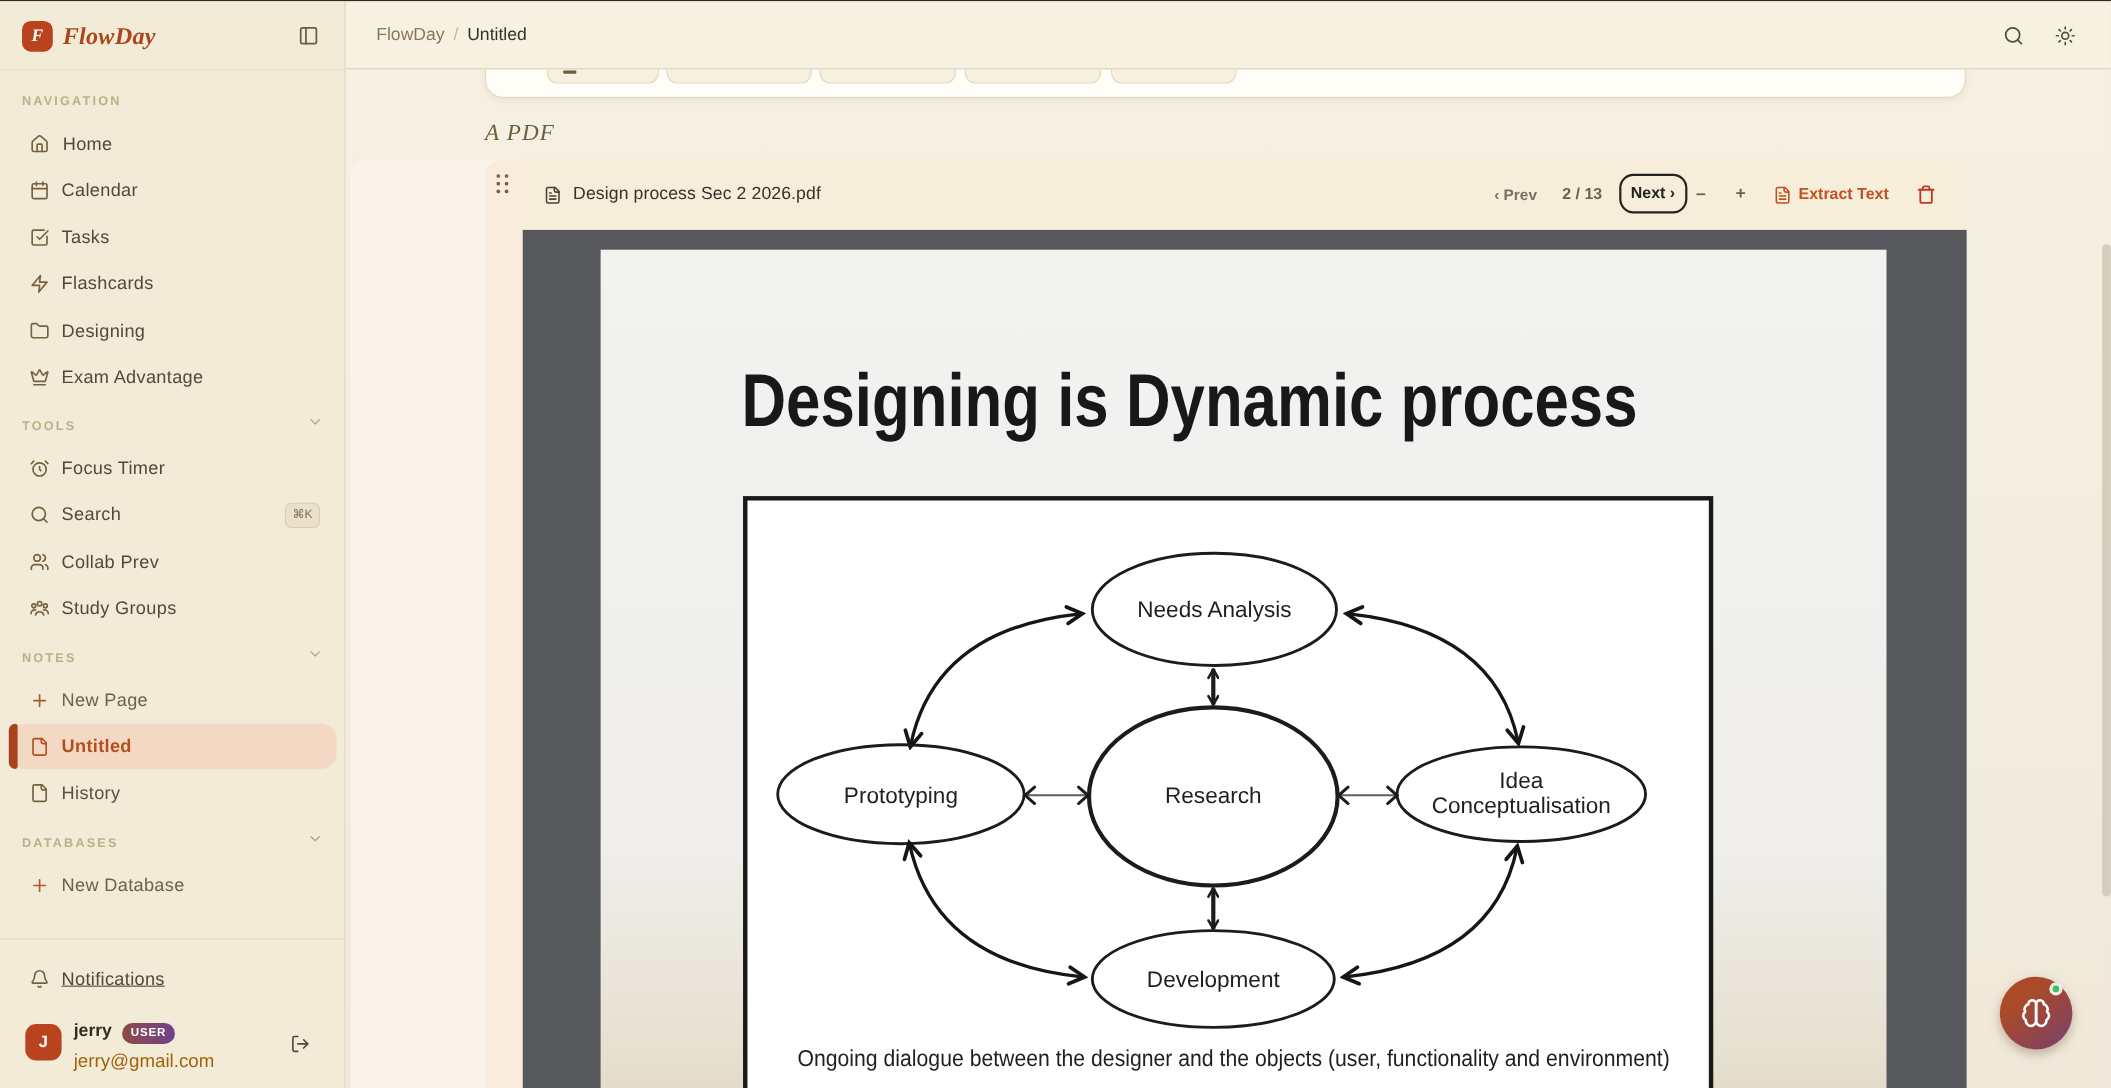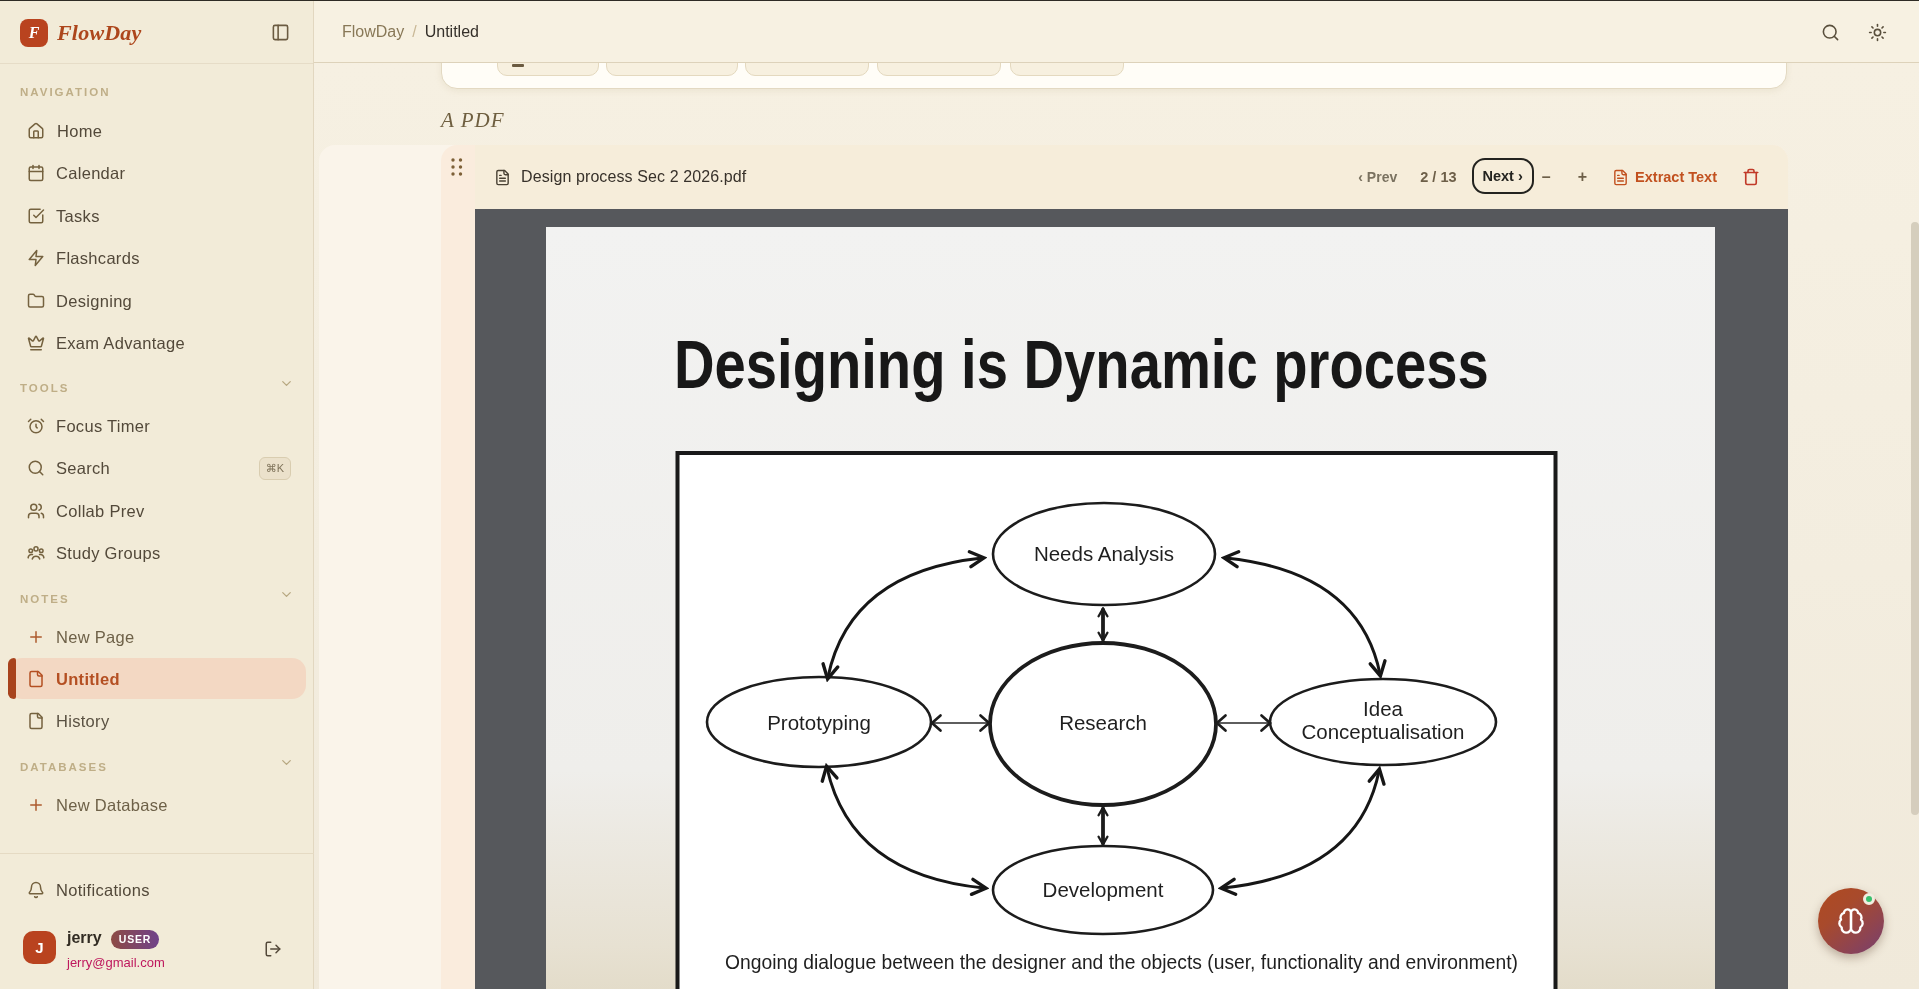--- a/index.html
+++ b/index.html
@@ -20,21 +20,21 @@
   .chev { position:absolute; left:279px; color:#b7a780; }
   .item { position:absolute; left:27px; height:24px; display:flex; align-items:center; color:#75623f; }
   .item .txt { margin-left:11px; font-size:16.5px; color:#60553d; letter-spacing:0.3px; }
   #selrow { position:absolute; left:8px; top:657px; width:298px; height:41px; background:#f3d8c3; border-radius:14px; }
   #selbar { position:absolute; left:8px; top:657px; width:8px; height:41px; background:#a8431d; border-radius:8px 3px 3px 8px; }
   #cmdk { position:absolute; left:259px; top:456px; width:32px; height:23px; background:#ebe1cb; border:1px solid #d9cdb0; border-radius:6px; font-size:11px; color:#7f735a; text-align:center; line-height:21px; }
   #sbdivider { position:absolute; left:0; top:852px; width:314px; height:1px; background:#e5dac3; }
   #avatar { position:absolute; left:23px; top:930px; width:33px; height:33px; border-radius:10px; background:#b9431f; color:#fff; font-weight:bold; font-size:15px; text-align:center; line-height:33px; }
   #uname { position:absolute; left:67px; top:928px; font-weight:bold; font-size:16px; color:#322c23; }
   #ubadge { position:absolute; left:111px; top:928.5px; width:48px; height:19px; border-radius:10px; background:linear-gradient(90deg,#8d4a44,#70428a); color:#fff; font-weight:bold; font-size:10.5px; letter-spacing:0.8px; text-align:center; line-height:19px; }
-  #uemail { position:absolute; left:67px; top:954px; font-size:13px; color:#be185d; }
+  #uemail { position:absolute; left:67px; top:954px; font-size:17px; color:#a16207; }
   #logout { position:absolute; left:264px; top:939px; color:#54493a; }
 
   
   #topbar { position:absolute; left:314px; top:1px; width:1605px; height:62px; background:#f7f1e2; border-bottom:1px solid #ddd2ba; z-index:40; }
   #crumbs { position:absolute; left:28px; top:22px; font-size:16px; color:#887857; }
   #crumbs .sep { color:#c9b896; margin:0 8px; }
   #crumbs .cur { color:#35302a; }
   #tbicons { position:absolute; right:32px; top:22px; display:flex; gap:28px; color:#594f3c; }
 
   
@@ -201,21 +201,21 @@
           <path d="M5 12h14"></path>
           <path d="M12 5v14"></path>
         </svg>
     <span class="txt" style="color:#6e6148; font-weight:normal;">New Database</span>
   </div>
       <div class="item" style="top:877px;">
     <svg width="18" height="18" viewBox="0 0 24 24" fill="none" stroke="#75623f" stroke-width="2" stroke-linecap="round" stroke-linejoin="round">
           <path d="M10.268 21a2 2 0 0 0 3.464 0"></path>
           <path d="M3.262 15.326A1 1 0 0 0 4 17h16a1 1 0 0 0 .74-1.673C19.41 13.956 18 12.499 18 8A6 6 0 0 0 6 8c0 4.499-1.411 5.956-2.738 7.326"></path>
         </svg>
-    <span class="txt" style="color:#53493a; font-weight:normal;">Notifications</span>
+    <span class="txt" style="color:#53493a; font-weight:normal;text-decoration:underline;">Notifications</span>
   </div>
     </div>
   <div id="cmdk">⌘K</div>
   <div id="sbdivider"></div>
   <div id="avatar">J</div>
   <div id="uname">jerry</div>
   <div id="ubadge">USER</div>
   <div id="uemail">jerry@gmail.com</div>
   <svg id="logout" width="18" height="18" viewBox="0 0 24 24" fill="none" stroke="currentColor" stroke-width="2" stroke-linecap="round" stroke-linejoin="round">
       <path d="M9 21H5a2 2 0 0 1-2-2V5a2 2 0 0 1 2-2h4"></path>

